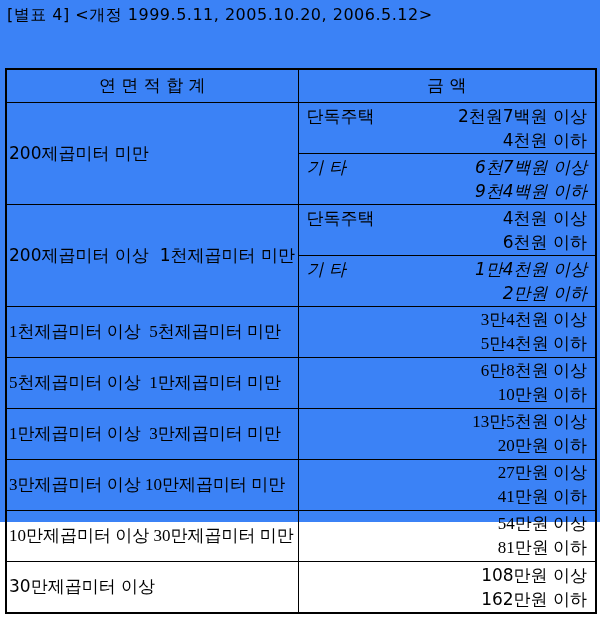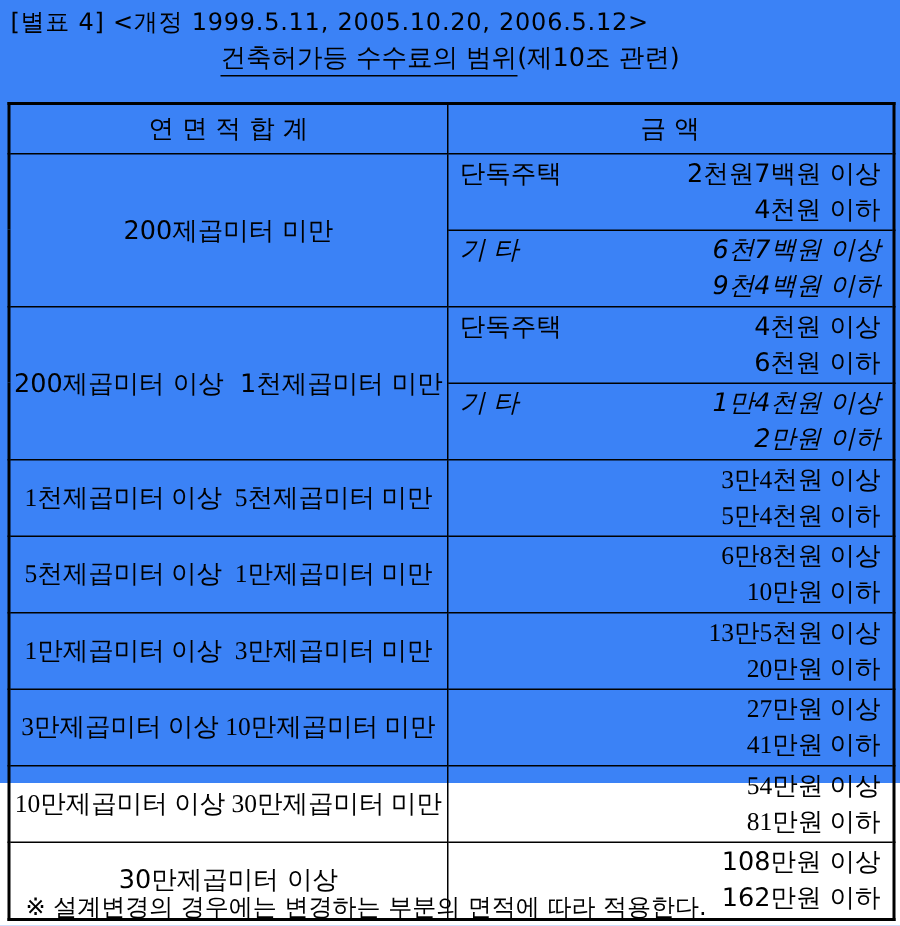--- a/index.html
+++ b/index.html
@@ -55,21 +55,20 @@
   tr.rh-header { height: 33px; }
   tr.rh-sub    { height: 50px; }
   tr.rh-sub2   { height: 51px; font-style: italic; }
   tr.rh-std    { height: 48px; font-family: Liberation Serif, serif; }
   tr.rh-last   { height: 52px; }
   td.hdr-cell {
     text-align: center;
     white-space: pre;
   }
   td.area-cell {
-    text-align: center;
     white-space: pre;
     padding: 0 2px;
   }
   td.money-cell { padding: 0; }
   .money-inner {
     display: flex;
     flex-direction: column;
     justify-content: center;
     height: 100%;
     padding: 1px 8px 1px 8px;
@@ -92,21 +91,20 @@
     white-space: pre;
   }
 </style>
 </head>
 <body>
 
 <div class="page">
 
   <div class="doc-header-line">[별표 4] &lt;개정 1999.5.11, 2005.10.20, 2006.5.12&gt;</div>
 
-  <div class="doc-title"><span class="underlined">건축허가등 수수료의 범위</span><span>(제10조 관련)</span></div>
 
   <table class="fee-table">
     <colgroup>
         <col class="col-area">
         <col class="col-amount">
       </colgroup>
 
     <tbody>
         <tr class="rh-header">
       <td class="hdr-cell">연 면 적 합 계</td>
@@ -225,15 +223,14 @@
         <div class="money-inner">
           <div class="money-line"><span class="m-value">108만원 이상</span></div>
           <div class="money-line"><span class="m-value">162만원 이하</span></div>
         </div>
       </td>
     </tr>
 
   </tbody>
     </table>
 
-  <div class="doc-footnote">※ 설계변경의 경우에는 변경하는 부분의 면적에 따라 적용한다.</div>
 
 </div>
 
 </body></html>

